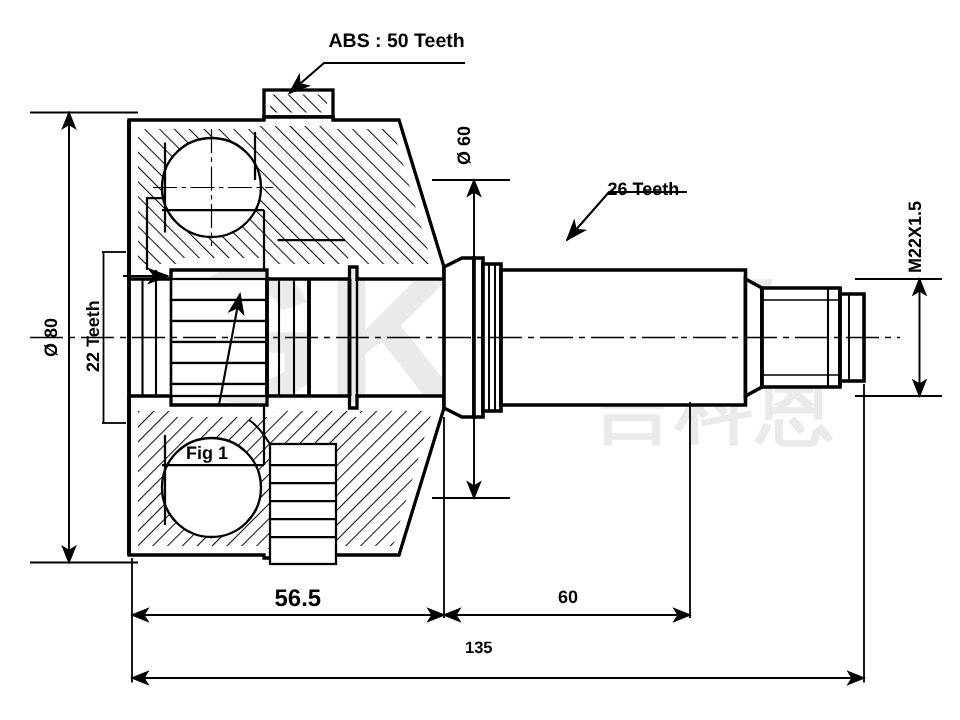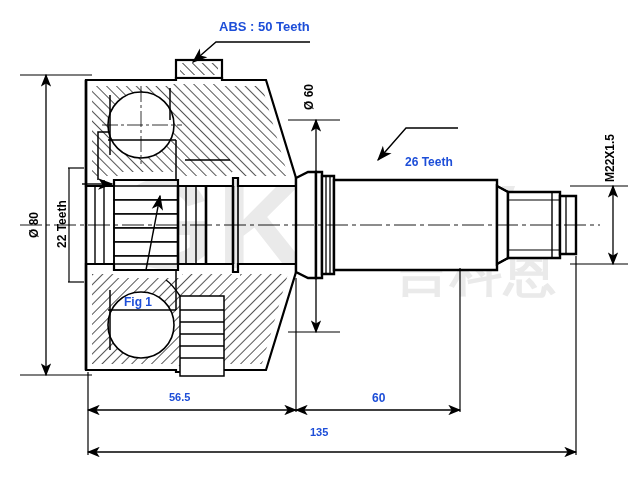--- a/index.html
+++ b/index.html
@@ -21,28 +21,28 @@
     position: absolute;
     left: 0;
     top: 0;
     width: 640px;
     height: 480px;
   }
   .lbl {
     position: absolute;
     font-family: "Liberation Sans", sans-serif;
     font-weight: bold;
-    color: #1d4ed8;
+    color: #000000;
     white-space: nowrap;
     line-height: 1;
   }
   .lbl-abs   { left: 219px; top: 20px;  font-size: 13px; }
-  .lbl-26    { left: 405px; top: 120px; font-size: 12px; margin-top: 36px; }
+  .lbl-26    { left: 405px; top: 120px; font-size: 12px; }
   .lbl-fig1  { left: 124px; top: 296px; font-size: 12px; }
-  .lbl-565   { left: 169px; top: 392px; font-size: 11px; }
+  .lbl-565   { left: 183px; top: 392px; font-size: 16px; }
   .lbl-53    { left: 372px; top: 392px; font-size: 12px; }
   .lbl-135   { left: 310px; top: 427px; font-size: 11px; }
 
   .vlbl {
     position: absolute;
     font-family: "Liberation Sans", sans-serif;
     font-weight: bold;
     color: #000000;
     white-space: nowrap;
     line-height: 1;

